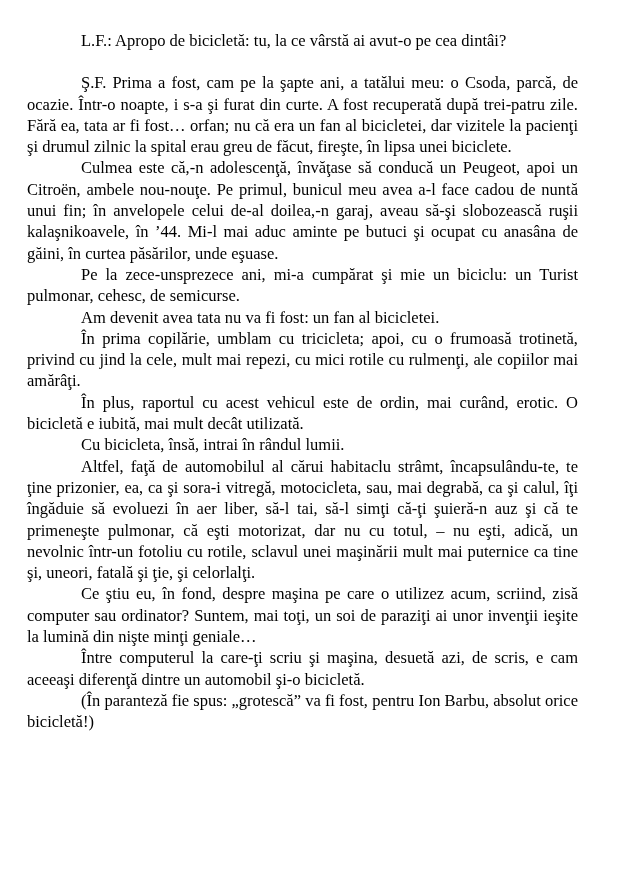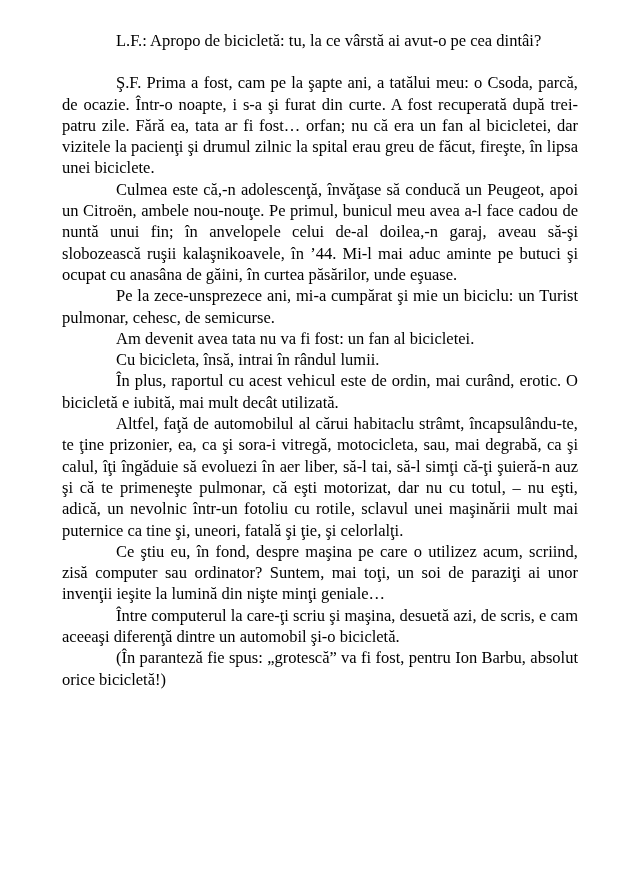--- a/index.html
+++ b/index.html
@@ -6,21 +6,21 @@
   body {
     width: 620px;
     height: 876px;
     background: #ffffff;
     overflow: hidden;
   }
   .page {
     box-sizing: border-box;
     width: 620px;
     height: 876px;
-    padding: 30px 42px 0 62px;
+    padding: 30px 42px 0 27px;
     font-family: "Liberation Serif", "DejaVu Serif", serif;
     font-size: 16.5px;
     line-height: 21.3px;
     color: #000000;
     text-align: justify;
   }
   .page p {
     margin: 0;
     text-indent: 54px;
     hyphens: none;
@@ -30,19 +30,20 @@
 </style>
 </head>
 <body>
 
 <div class="page">
   <p class="single-line gap-after">L.F.: Apropo de bicicletă: tu, la ce vârstă ai avut-o pe cea dintâi?</p>
   <p>Ş.F. Prima a fost, cam pe la şapte ani, a tatălui meu: o Csoda, parcă, de ocazie. Într-o noapte, i s-a şi furat din curte. A fost recuperată după trei-patru zile. Fără ea, tata ar fi fost… orfan; nu că era un fan al bicicletei, dar vizitele la pacienţi şi drumul zilnic la spital erau greu de făcut, fireşte, în lipsa unei biciclete.</p>
   <p>Culmea este că,-n adolescenţă, învăţase să conducă un Peugeot, apoi un Citroën, ambele nou-nouţe. Pe primul, bunicul meu avea a-l face cadou de nuntă unui fin; în anvelopele celui de-al doilea,-n garaj, aveau să-şi slobozească ruşii kalaşnikoavele, în ’44. Mi-l mai aduc aminte pe butuci şi ocupat cu anasâna de găini, în curtea păsărilor, unde eşuase.</p>
   <p>Pe la zece-unsprezece ani, mi-a cumpărat şi mie un biciclu: un Turist pulmonar, cehesc, de semicurse.</p>
   <p>Am devenit avea tata nu va fi fost: un fan al bicicletei.</p>
+  <p>În prima copilărie, umblam cu tricicleta; apoi, cu o frumoasă trotinetă, privind cu jind la cele, mult mai repezi, cu mici rotile cu rulmenţi, ale copiilor mai amărâţi.</p>
+  <p>În plus, raportul cu acest vehicul este de ordin, mai curând, erotic. O bicicletă e iubită, mai mult decât utilizată.</p>
   <p>Cu bicicleta, însă, intrai în rândul lumii.</p>
-  <p>În plus, raportul cu acest vehicul este de ordin, mai curând, erotic. O bicicletă e iubită, mai mult decât utilizată.</p>
   <p>Altfel, faţă de automobilul al cărui habitaclu strâmt, încapsulându-te, te ţine prizonier, ea, ca şi sora-i vitregă, motocicleta, sau, mai degrabă, ca şi calul, îţi îngăduie să evoluezi în aer liber, să-l tai, să-l simţi că-ţi şuieră-n auz şi că te primeneşte pulmonar, că eşti motorizat, dar nu cu totul, – nu eşti, adică, un nevolnic într-un fotoliu cu rotile, sclavul unei maşinării mult mai puternice ca tine şi, uneori, fatală şi ţie, şi celorlalţi.</p>
   <p>Ce ştiu eu, în fond, despre maşina pe care o utilizez acum, scriind, zisă computer sau ordinator? Suntem, mai toţi, un soi de paraziţi ai unor invenţii ieşite la lumină din nişte minţi geniale…</p>
   <p>Între computerul la care-ţi scriu şi maşina, desuetă azi, de scris, e cam aceeaşi diferenţă dintre un automobil şi-o bicicletă.</p>
   <p>(În paranteză fie spus: „grotescă” va fi fost, pentru Ion Barbu, absolut orice bicicletă!)</p>
 </div>
 
 </body></html>

